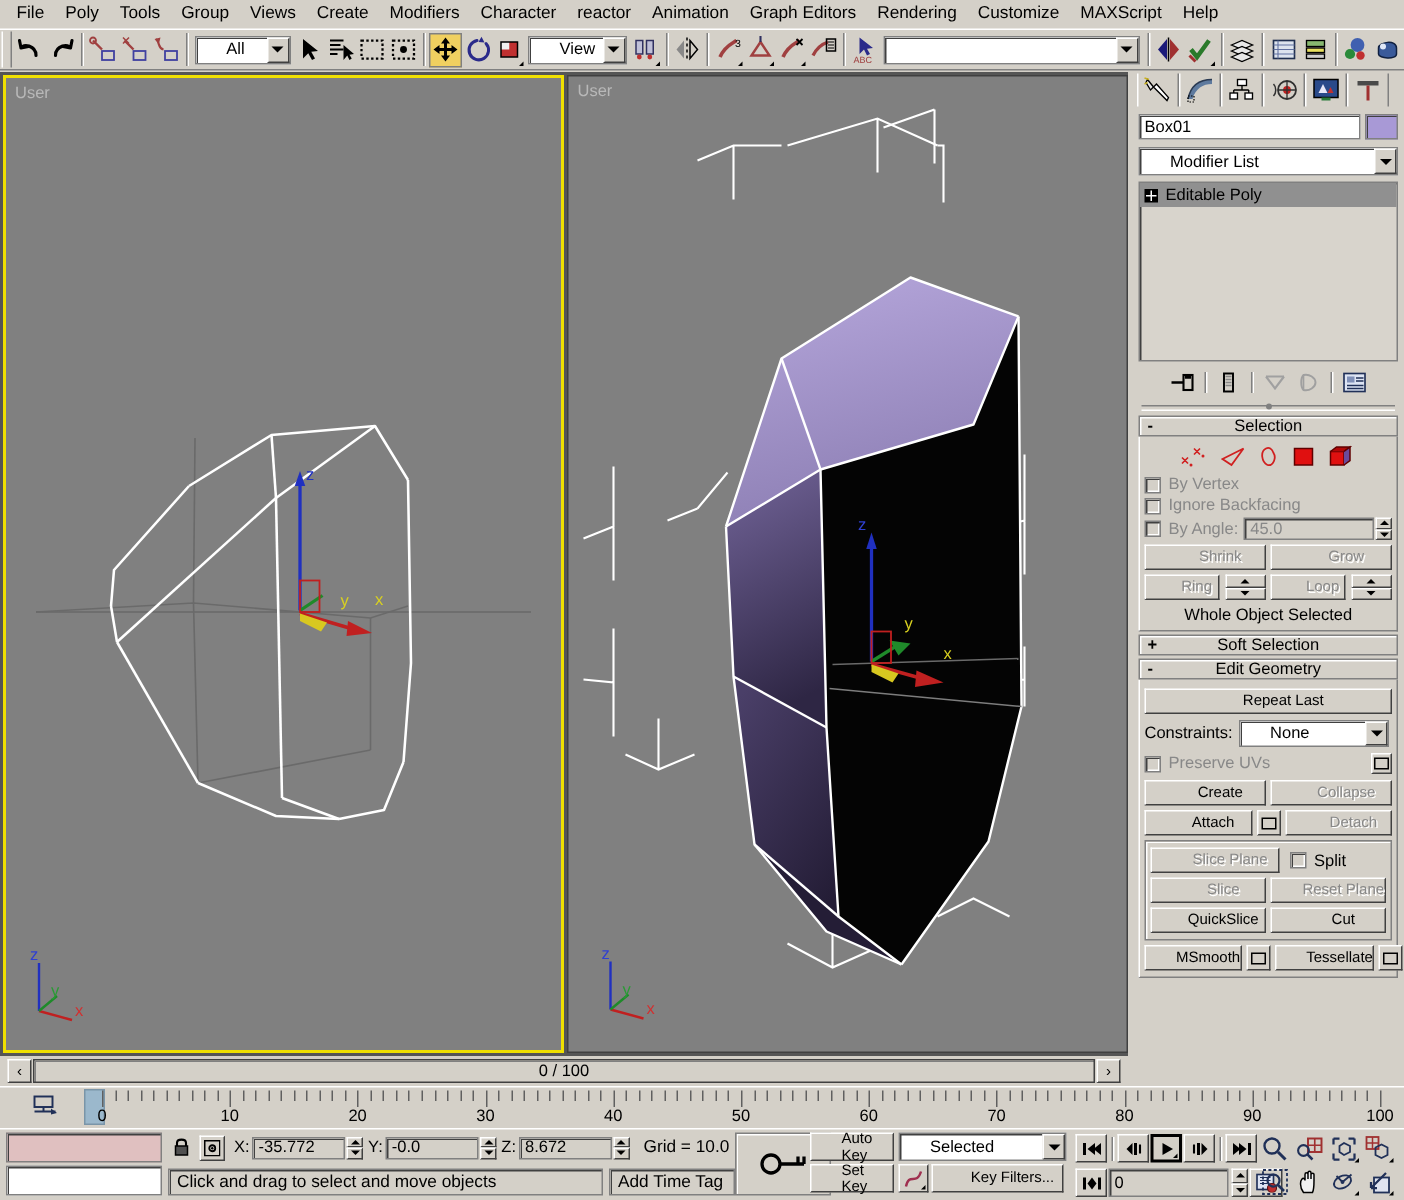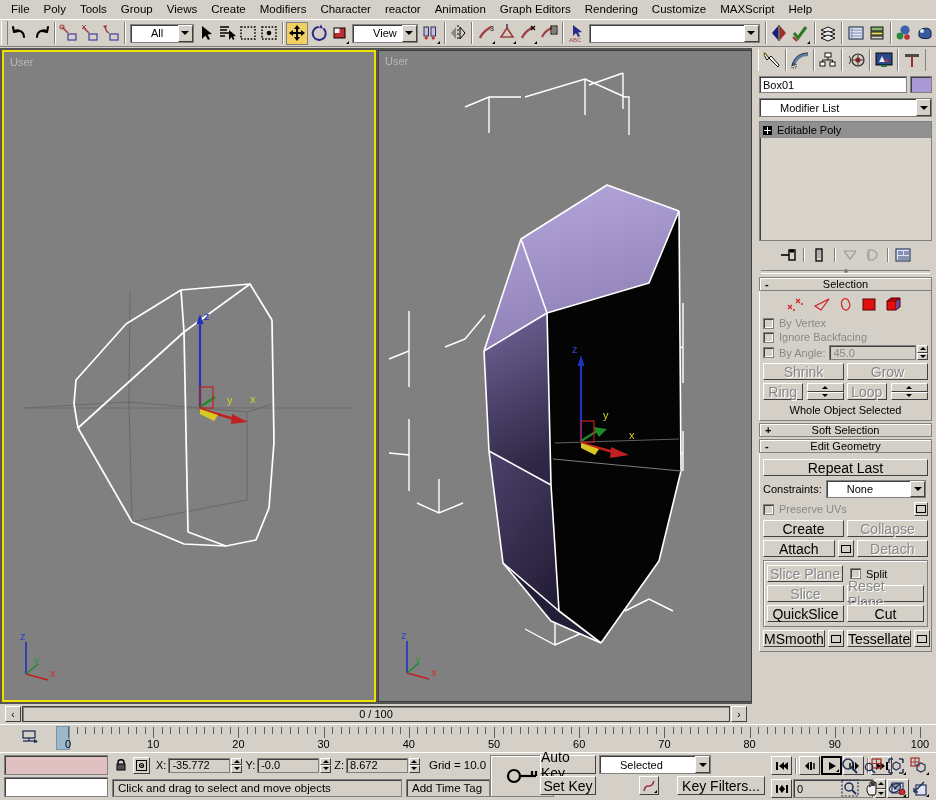--- a/index.html
+++ b/index.html
@@ -91,22 +91,22 @@
   .spin{width:11px;height:15px;display:flex;flex-direction:column;margin-left:1px;flex:none;}
   .spin div{flex:1;background:#d4d0c8;border:1px solid #fff;border-right-color:#404040;
             border-bottom-color:#404040;display:flex;align-items:center;justify-content:center;
             box-sizing:border-box;}
   .spin i{display:block;width:0;height:0;border-left:3px solid transparent;
           border-right:3px solid transparent;}
   .spin .up i{border-bottom:3px solid #000;}
   .spin .dw i{border-top:3px solid #000;}
   .btn{height:17px;background:#d4d0c8;border:1px solid #fff;
        border-right-color:#404040;border-bottom-color:#404040;
-       display:flex;align-items:center;justify-content:center;font-size:14px;
-       box-sizing:border-box;}
+       display:flex;align-items:center;justify-content:center;font-size:10px;
+       box-sizing:border-box;padding-left:20px;}
   .btn.off{color:#888;text-shadow:1px 1px 0 #fff;}
   .brow{display:flex;gap:3px;margin:3px 0;}
   .brow>*{flex:1;}
   .inner{border:1px solid #808080;box-shadow:inset 1px 1px 0 #fff;padding:4px 3px;margin-top:3px;}
   .sq{width:14px;height:14px;background:#d4d0c8;border:1px solid #fff;
       border-right-color:#404040;border-bottom-color:#404040;flex:none;
       display:flex;align-items:center;justify-content:center;box-sizing:border-box;}
   .sq b{display:block;width:8px;height:6px;border:1px solid #000;background:#d4d0c8;}
   .wholeobj{text-align:center;font-size:11px;margin-top:4px;}
 
@@ -1025,21 +1025,21 @@
           <div class="btn" style="width:56px;height:19px;">Auto Key</div>
           <div class="btn" style="width:56px;height:19px;">Set Key</div>
         </div>
         <div style="display:flex;flex-direction:column;gap:2px;">
           <div class="combo" style="width:112px;height:19px;margin:0;">
             <div class="ctxt">Selected</div>
             <div class="carr">
                 <span class="dn"></span>
               </div>
           </div>
-          <div style="display:flex;gap:18px;margin-left:40px;">
+          <div style="display:flex;gap:2px;">
             <div class="pb" style="width:20px">
               <svg width="14" height="14" viewBox="0 0 14 14">
                   <path d="M2 12 C4 2 9 12 12 2" stroke="#a03050" stroke-width="1.6" fill="none"></path>
                 </svg>
               <span class="fo"></span>
             </div>
             <div class="btn" style="width:88px;height:19px;">Key Filters...</div>
           </div>
         </div>
         <div style="width:6px"></div>

